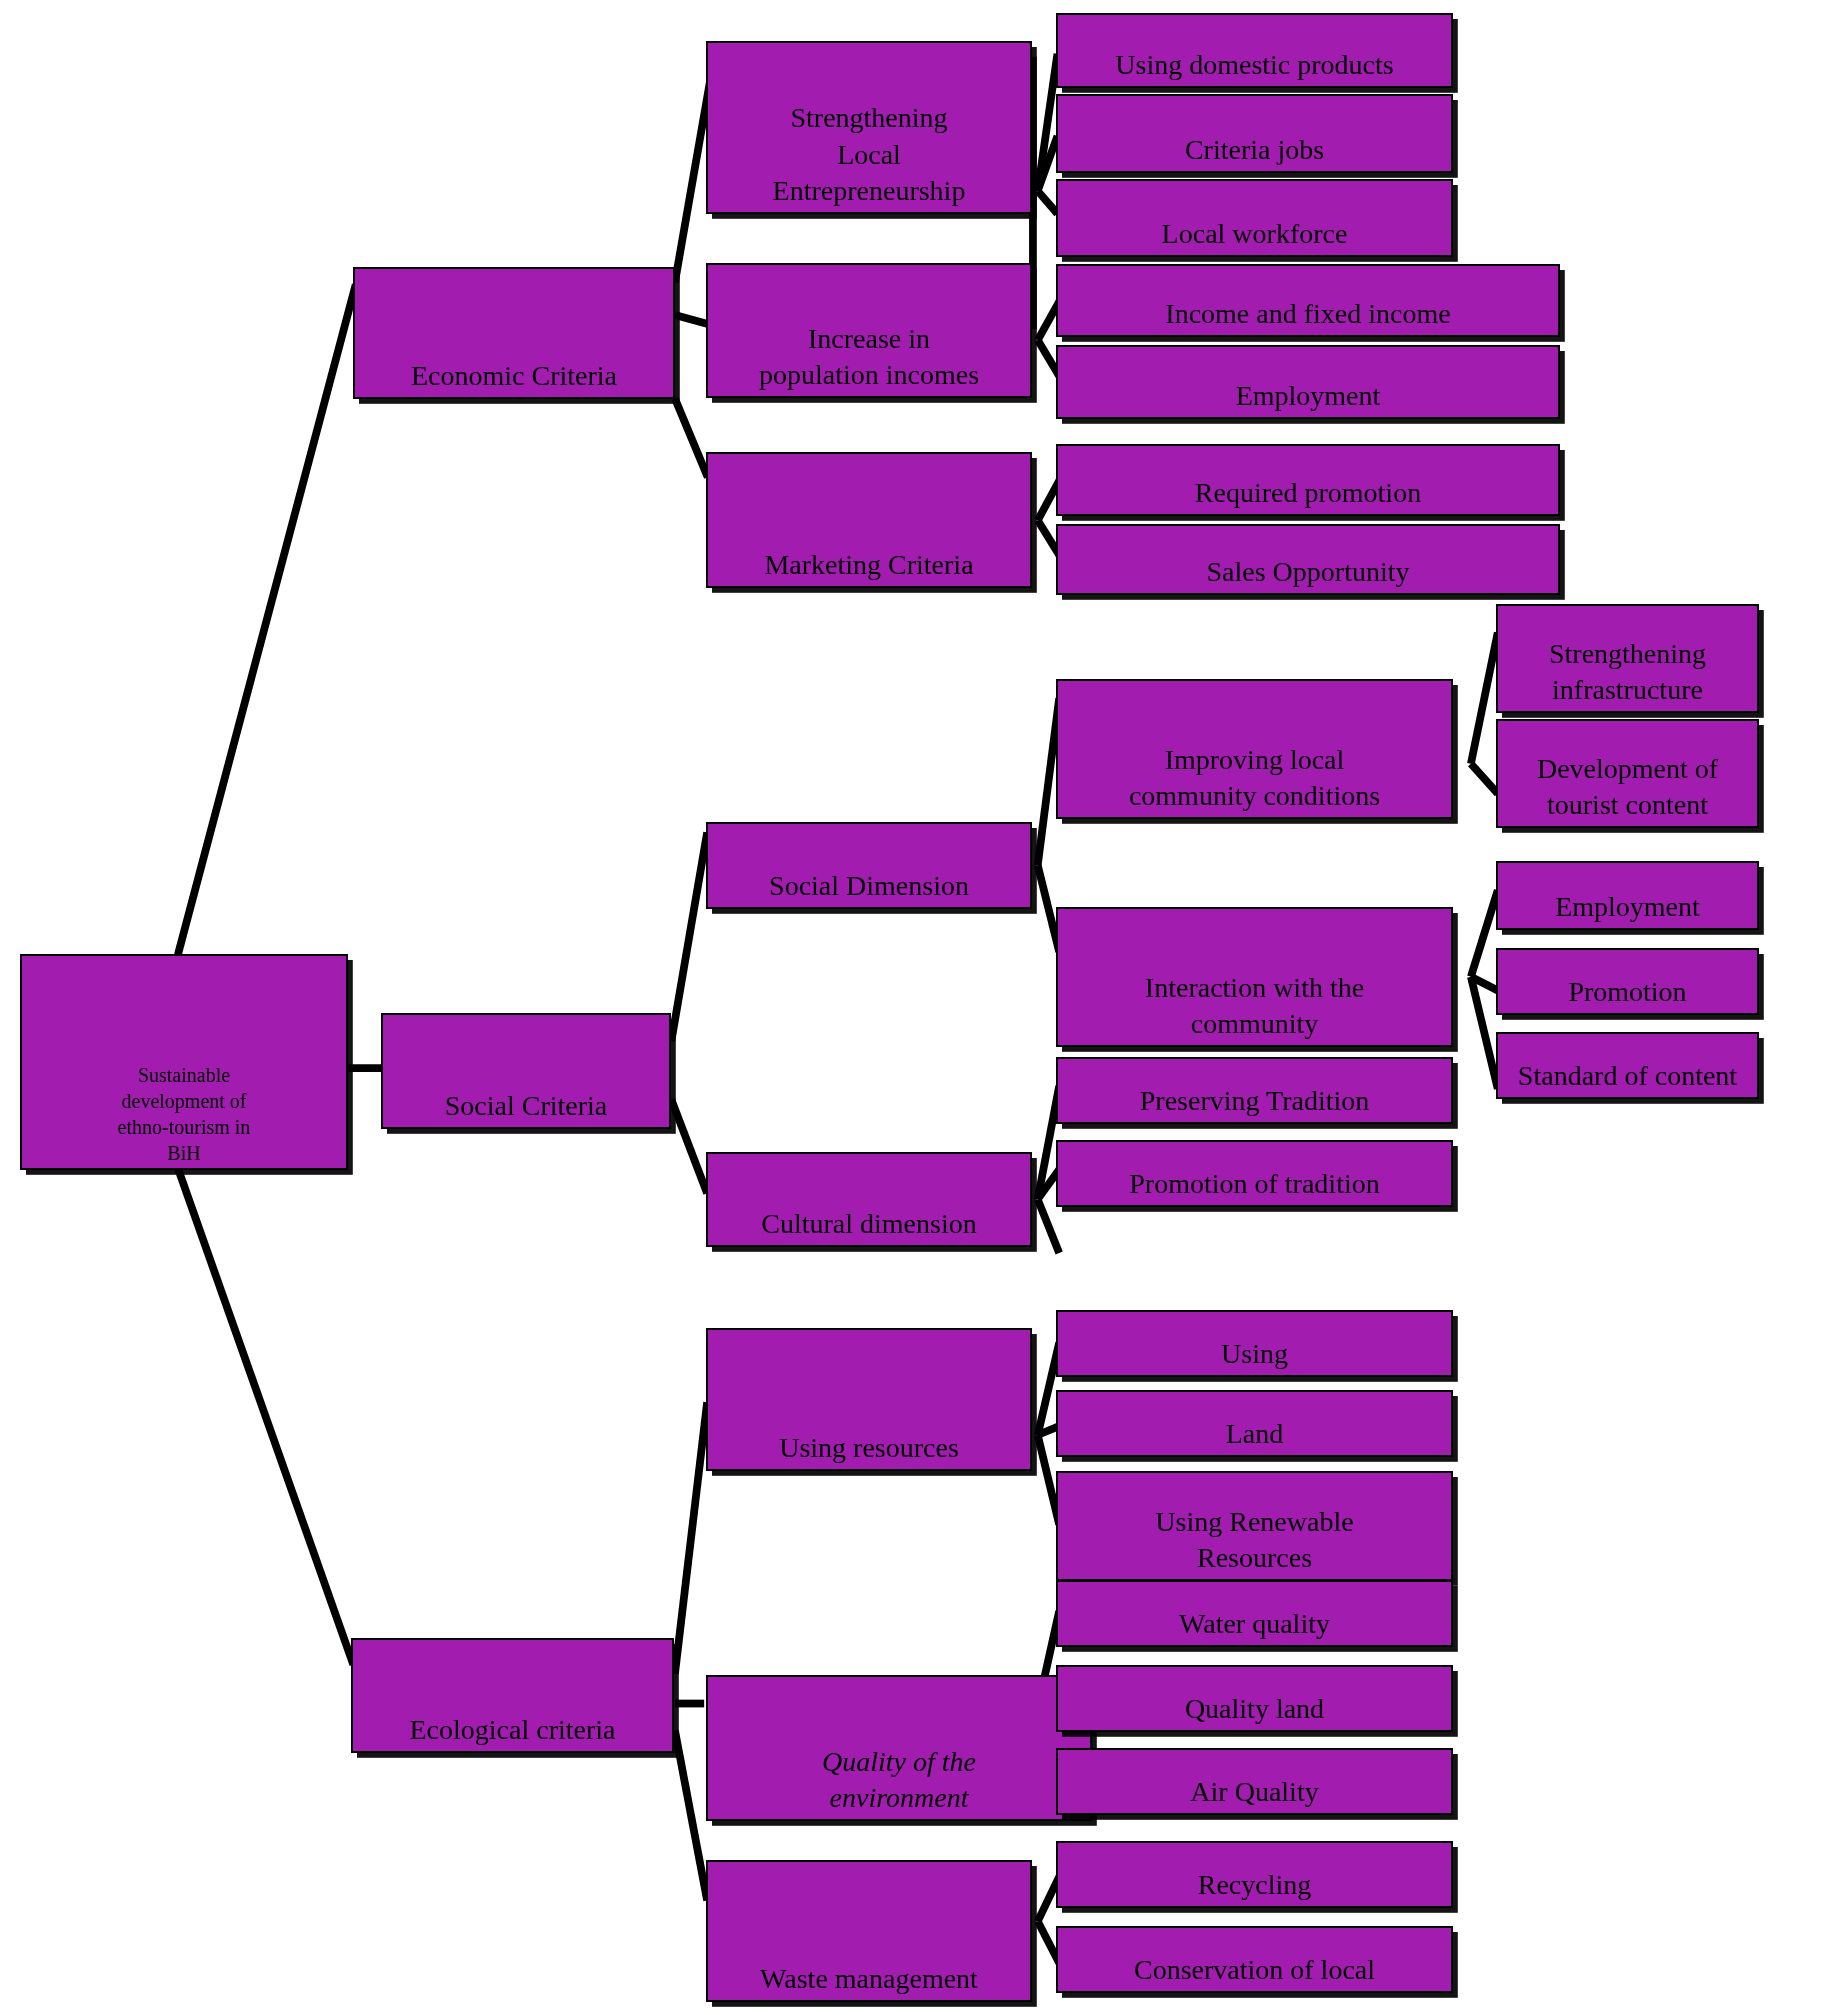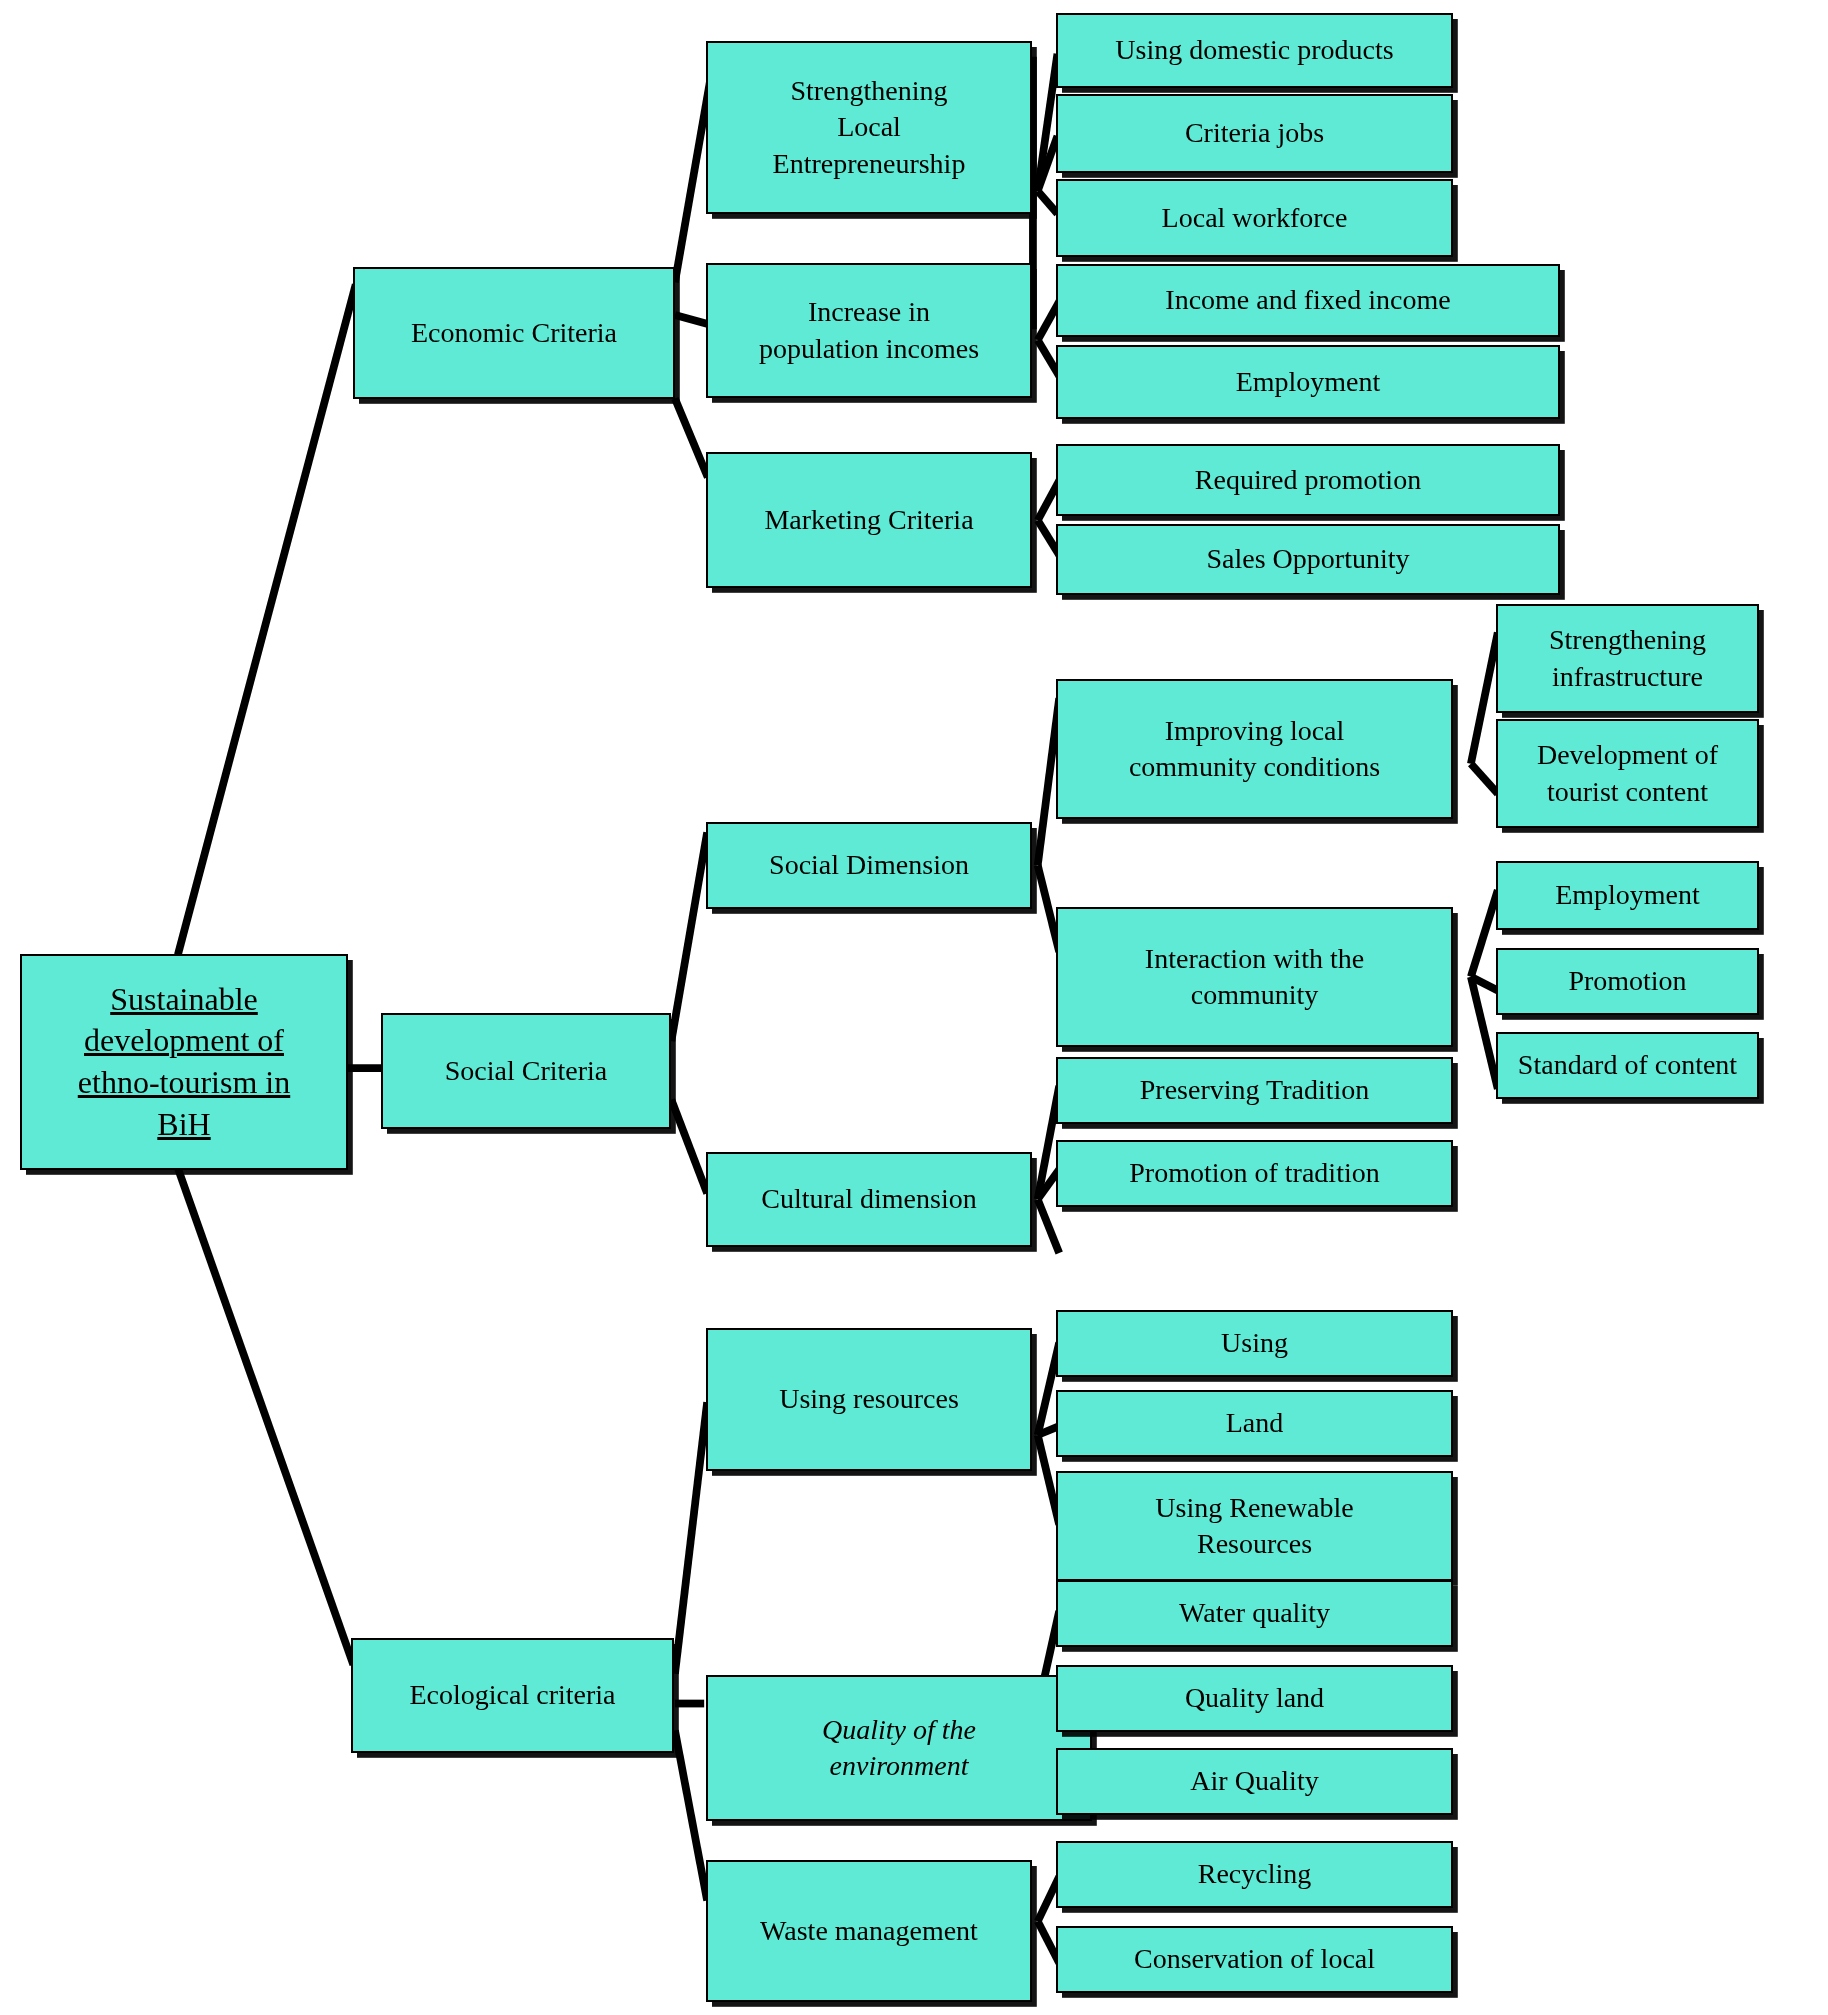--- a/index.html
+++ b/index.html
@@ -21,38 +21,38 @@
     position: absolute;
     left: 0;
     top: 0;
     width: 1829px;
     height: 2015px;
     pointer-events: none;
   }
   .node {
     position: absolute;
     box-sizing: border-box;
-    background: #5eead4;
+    background: #a21caf;
     border: 2.4px solid #000000;
     box-shadow: 5.4px 5.4px 0 -0.6px rgba(0,0,0,0.92);
     display: flex;
-    align-items: center;
+    align-items: flex-end;
     justify-content: center;
     text-align: center;
     color: #000000;
     line-height: 1.30;
     padding: 2.4px 6px;
     z-index: 5;
   }
   .node .label {
     display: block;
     width: 100%;
     white-space: pre-line;
   }
-  .lvl0 { font-size: 32px; text-decoration: underline; }
+  .lvl0 { font-size: 20px; }
   .lvl1 { font-size: 28px; }
   .lvl2 { font-size: 28px; }
   .lvl3 { font-size: 28px; }
 </style>
 </head>
 <body>
 
 <div id="canvas">
 
   <svg id="edges" viewBox="0 0 3065 3377" xmlns="http://www.w3.org/2000/svg">

